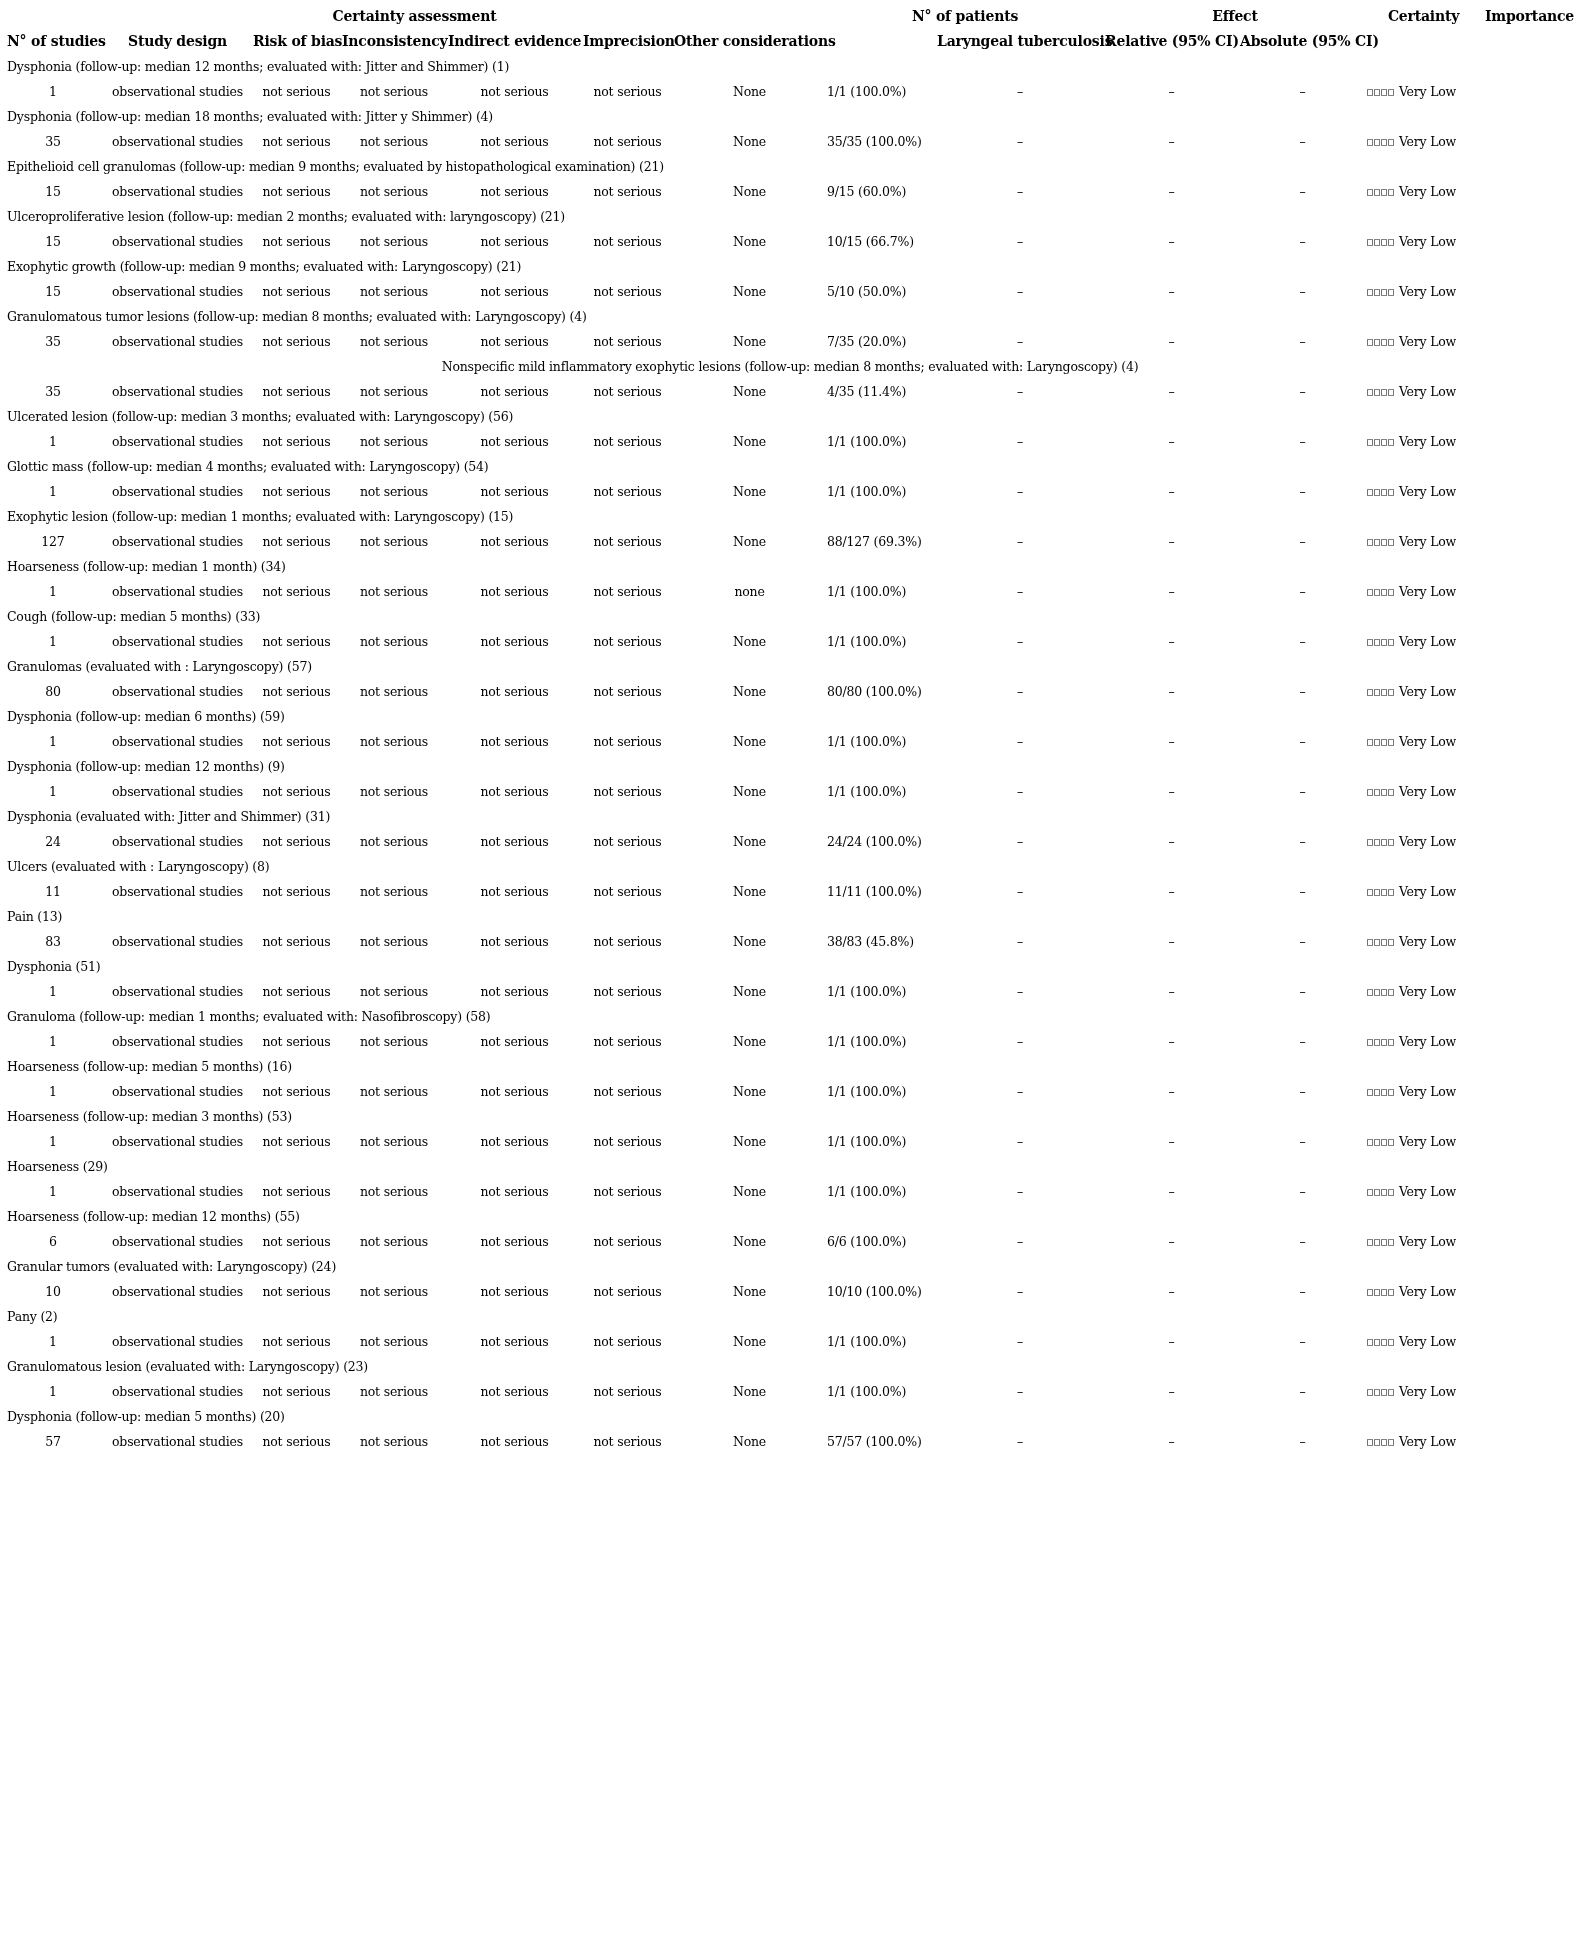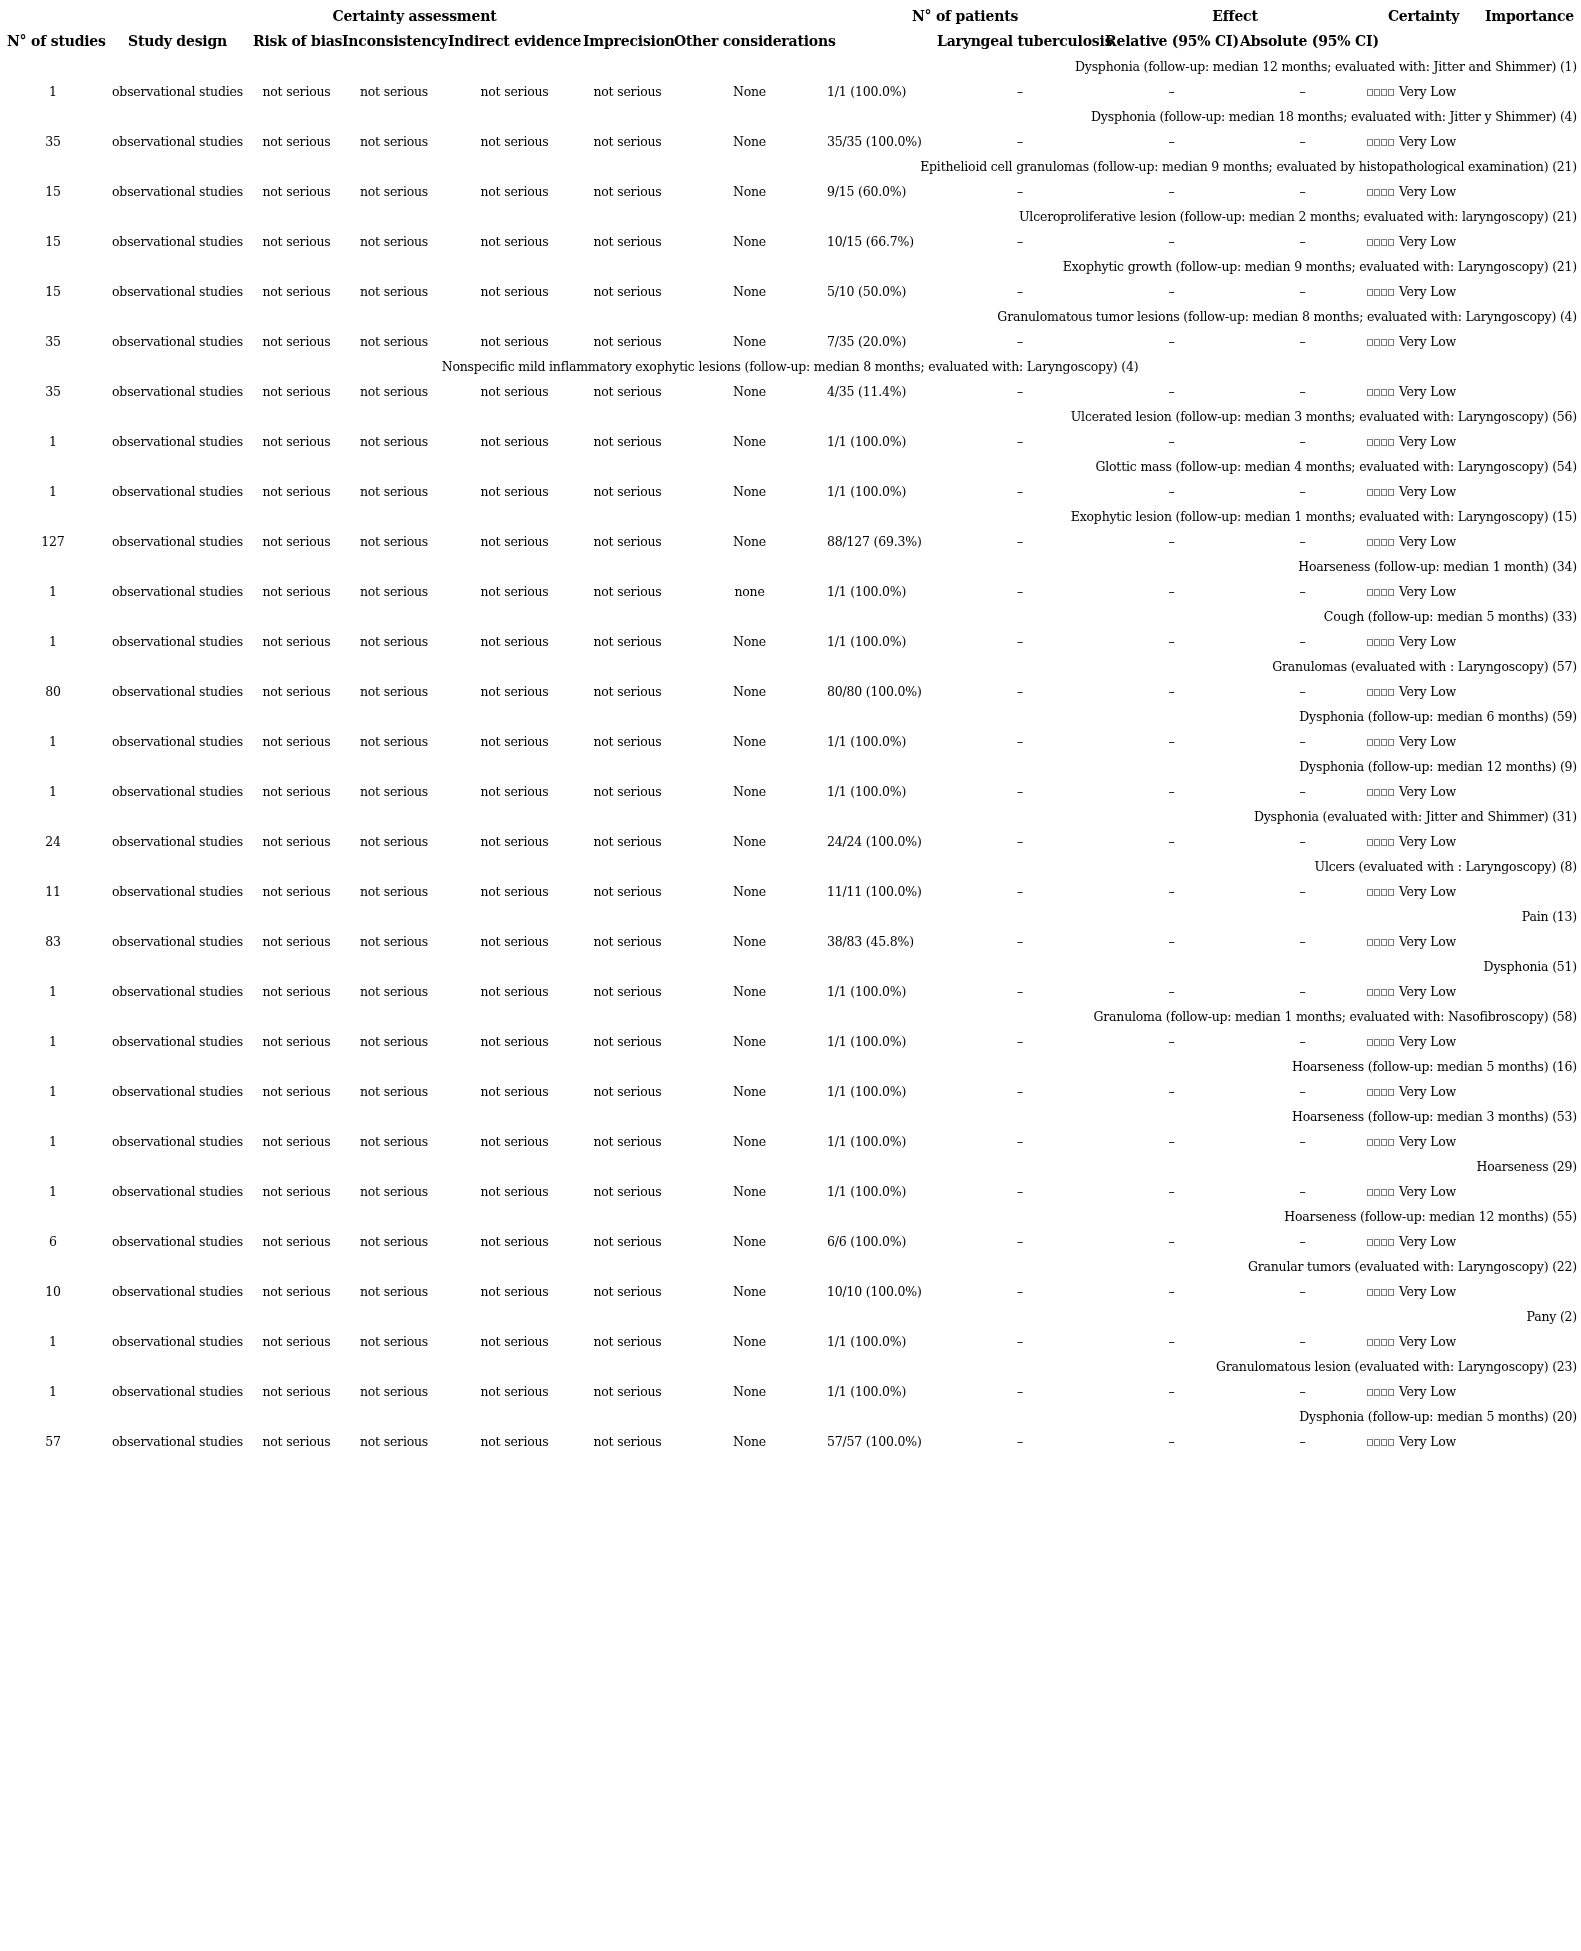--- a/index.html
+++ b/index.html
@@ -34,21 +34,21 @@
     vertical-align: middle;
   }
   table.grade th {
     font-weight: bold;
     text-align: center;
     font-size: 14px;
   }
   td.c { text-align: center; }
   td.l { text-align: left; margin-top: 41px; }
   tr.outcome td {
-    text-align: right;
+    text-align: left;
     padding-left: 4px;
   }
   tr.outcome.centered td {
     text-align: center;
     padding-left: 0;
     margin-top: 36px;
   }
   .boxes {
     letter-spacing: 1px;
     font-family: "DejaVu Sans Mono", "Liberation Mono", monospace;
@@ -623,21 +623,21 @@
     <td class="c">–</td>
     <td class="c">–</td>
     <td class="cert-cell">
       <span class="boxes">□□□□</span>
       <span>Very Low</span>
     </td>
     <td class="c"></td>
   </tr>
 
   <tr class="outcome">
-    <td colspan="13">Granular tumors (evaluated with: Laryngoscopy) (22)</td>
+    <td colspan="13">Granular tumors (evaluated with: Laryngoscopy) (24)</td>
   </tr>
   <tr class="data">
     <td class="c">10</td>
     <td class="c">observational studies</td>
     <td class="c">not serious</td>
     <td class="c">not serious</td>
     <td class="c">not serious</td>
     <td class="c">not serious</td>
     <td class="c">None</td>
     <td class="l">10/10 (100.0%)</td>

